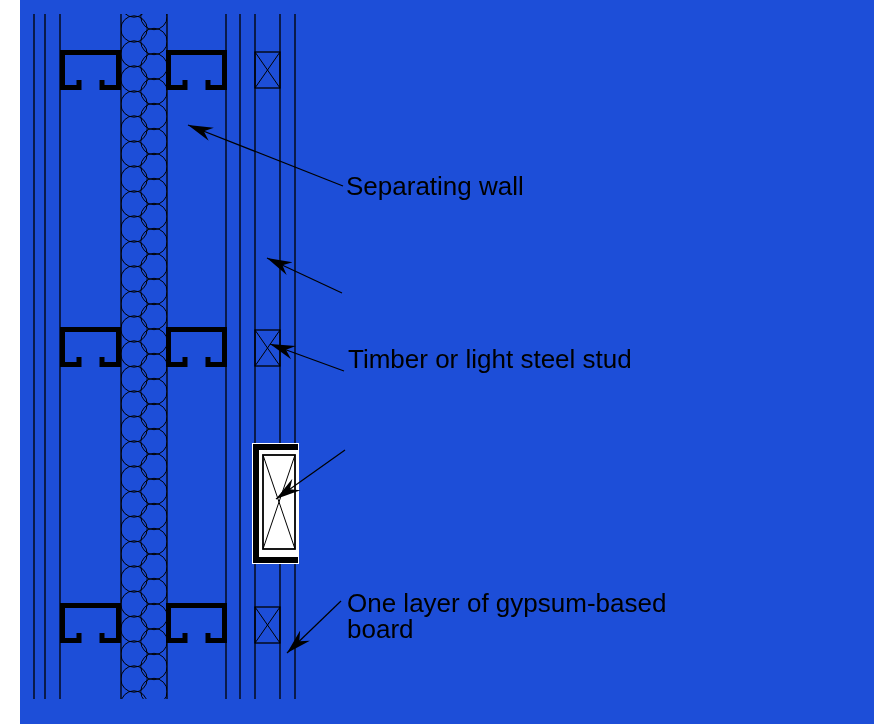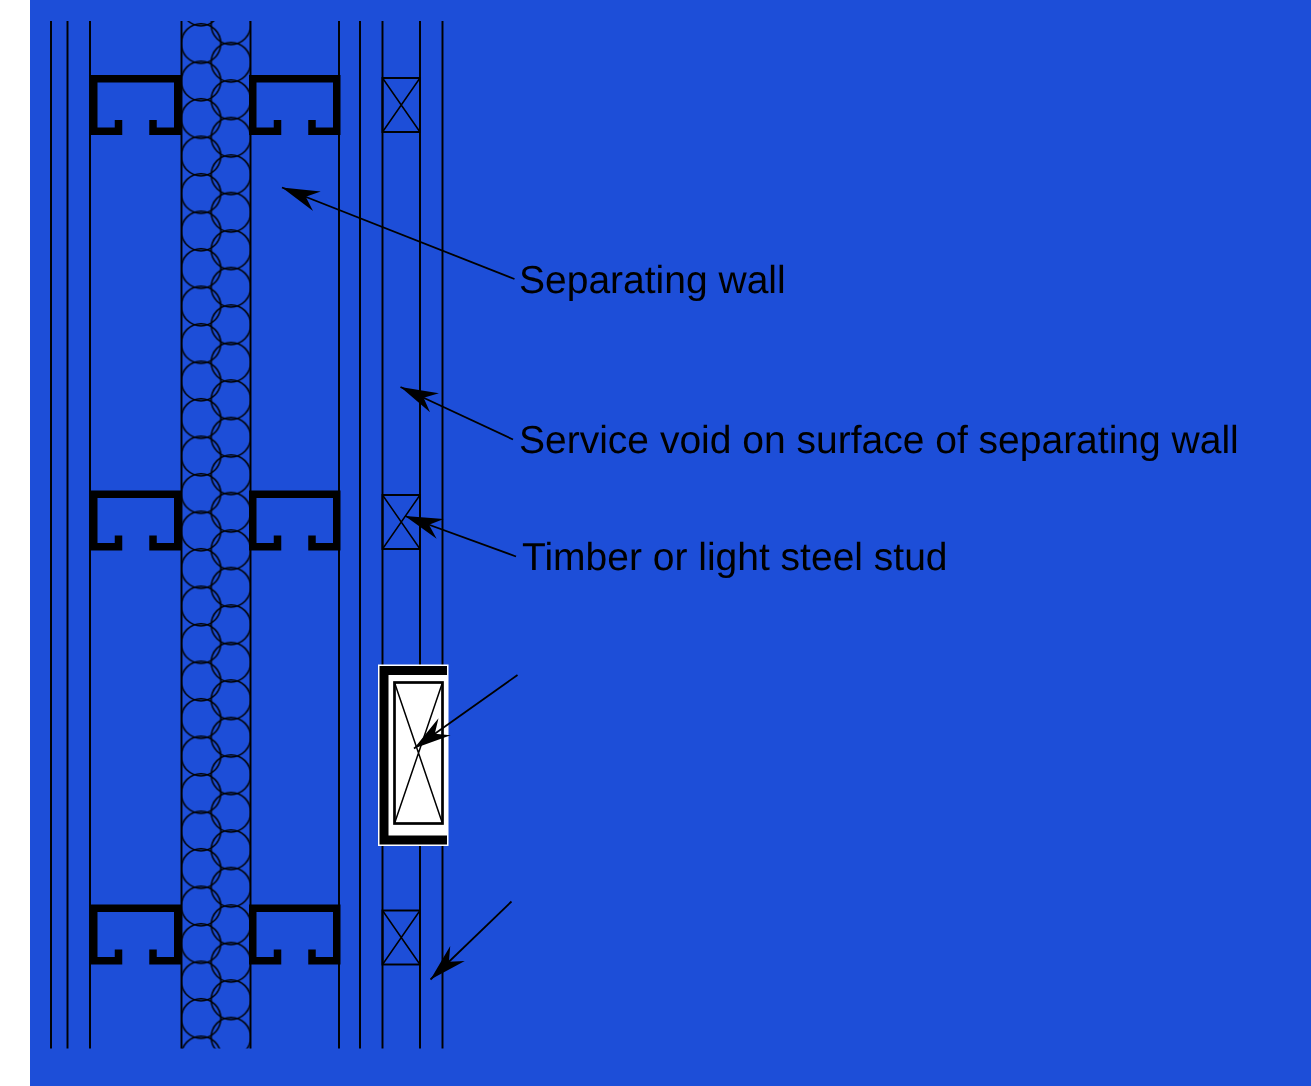--- a/index.html
+++ b/index.html
@@ -19,21 +19,21 @@
   .label {
     position: absolute;
     font-size: 26px;
     line-height: 26px;
     color: #000000;
     white-space: pre-line;
     letter-spacing: 0;
   }
   .lbl-1 { left: 326px; top: 173px; }
   .lbl-2 { left: 326px; top: 280px; }
-  .lbl-3 { left: 328px; top: 358px; }
+  .lbl-3 { left: 328px; top: 346px; }
   .lbl-4 { left: 328px; top: 439px; }
   .lbl-5 { left: 327px; top: 590px; }
 </style>
 </head>
 <body>
 
 <div class="canvas">
 
   <svg class="drawing" width="874" height="724" viewBox="0 0 874 724" xmlns="http://www.w3.org/2000/svg">
     <defs>
@@ -99,16 +99,17 @@
     <g stroke="#000000" stroke-width="1.2">
       <line x1="323" y1="186" x2="168" y2="125" marker-end="url(#arrowhead)"></line>
       <line x1="322" y1="293" x2="247" y2="258" marker-end="url(#arrowhead)"></line>
       <line x1="324" y1="371" x2="250" y2="344" marker-end="url(#arrowhead)"></line>
       <line x1="325" y1="450" x2="256" y2="499" marker-end="url(#arrowhead)"></line>
       <line x1="321" y1="601" x2="267" y2="653" marker-end="url(#arrowhead)"></line>
     </g>
   </svg>
 
   <div class="label lbl-1">Separating wall</div>
-  <div class="label lbl-2">Service void on surface of separating wall</div>
   <div class="label lbl-3">Timber or light steel stud</div>
+  <div class="label lbl-5">One layer of gypsum-based
+board</div>
 
 </div>
 
 </body></html>

